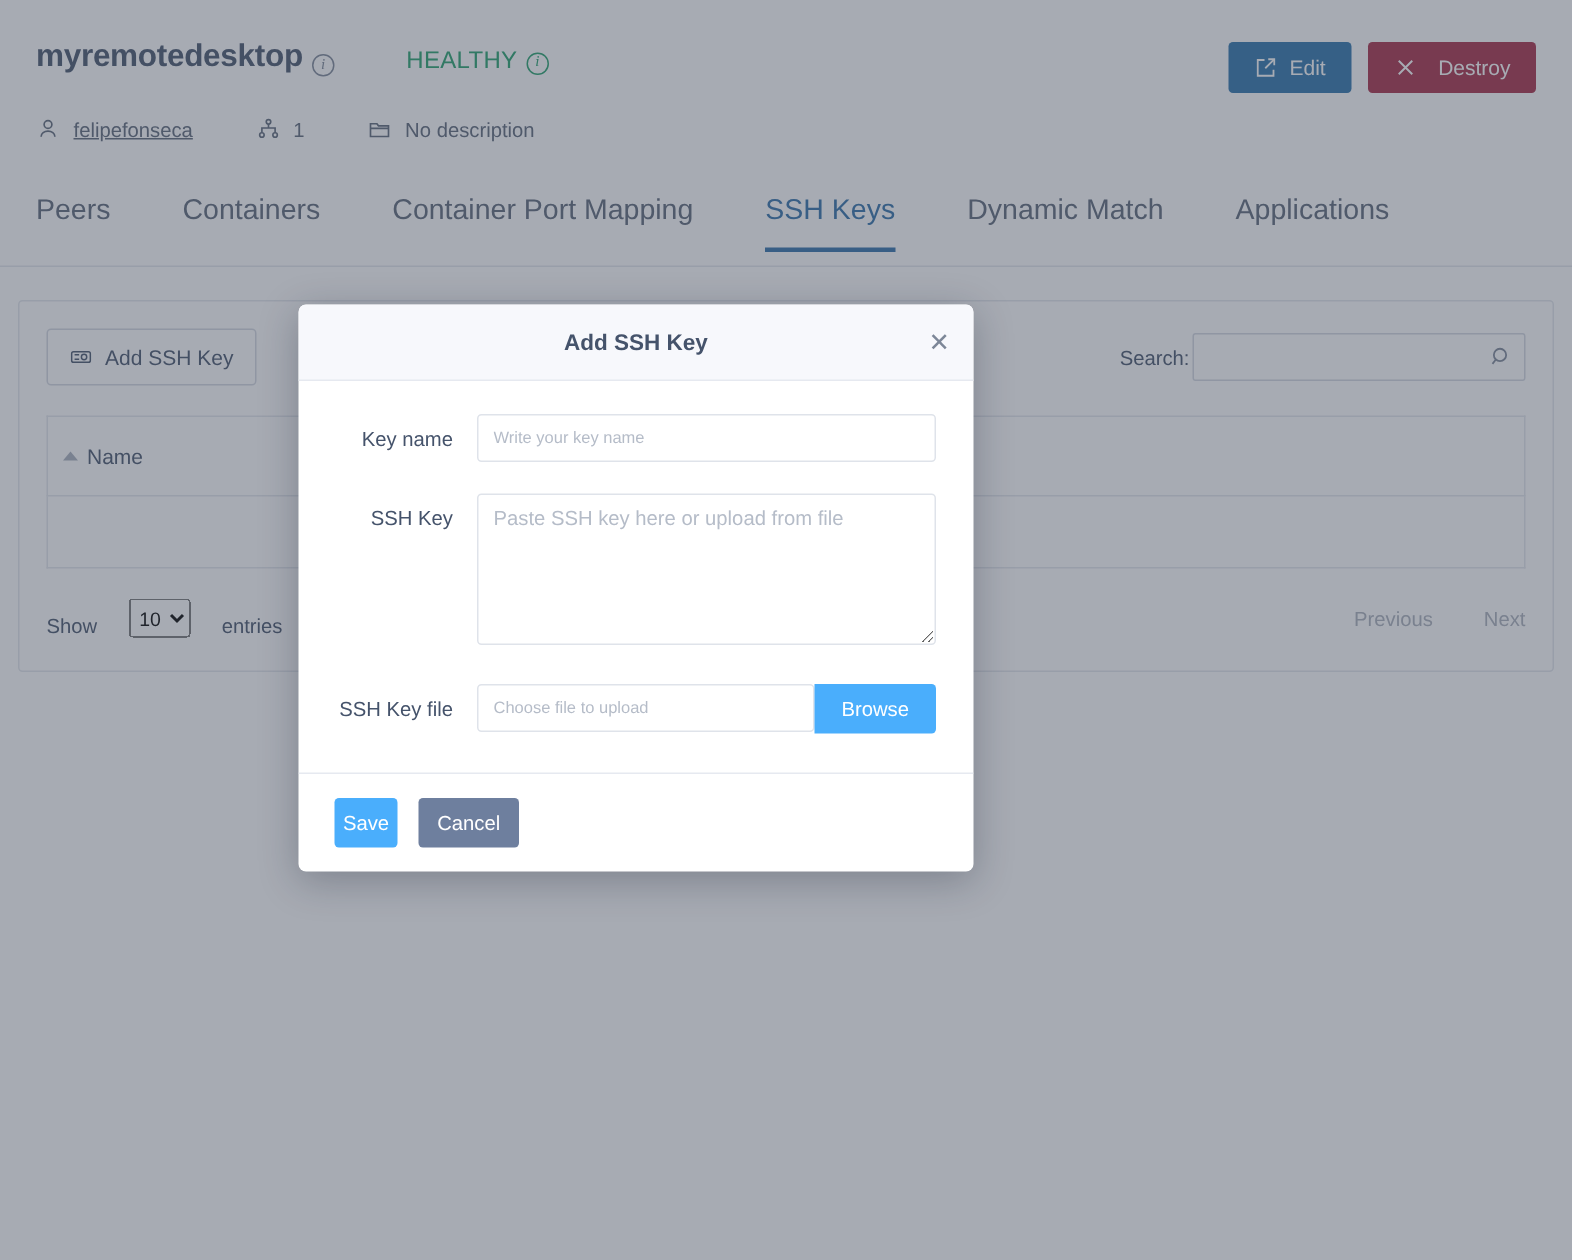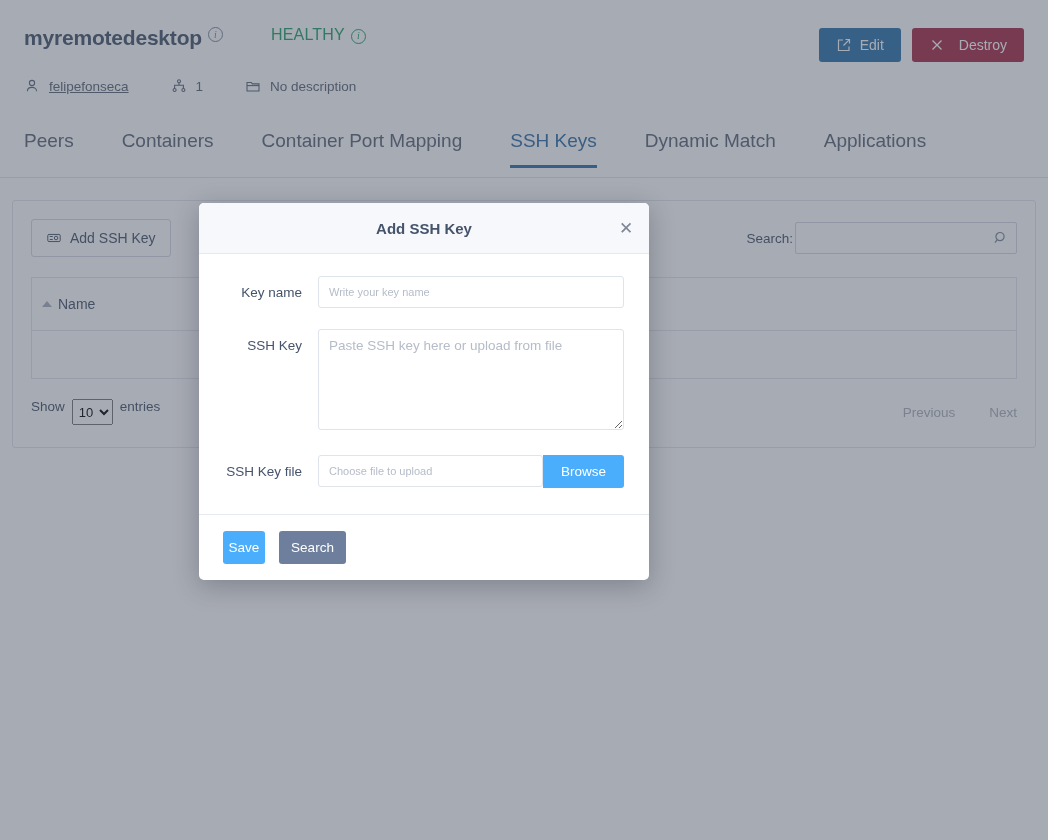--- a/index.html
+++ b/index.html
@@ -17,21 +17,21 @@
     background: #ffffff;
   }
   .page-header {
     background: #ffffff;
     border-bottom: 1px solid #e3e6ec;
     padding: 0 24px;
     height: 178px;
     position: relative;
   }
   .title-row {
-    display: flex; align-items: flex-start;
+    display: flex; align-items: flex-end;
     padding-top: 26px;
   }
   .app-title {
     font-size: 21px; font-weight: bold; color: #45536b;
     letter-spacing: -0.2px;
   }
   .info-icon {
     display: inline-flex; align-items: center; justify-content: center;
     width: 15px; height: 15px; margin-left: 6px;
     border: 1.3px solid #7d8798; border-radius: 50%;
@@ -127,21 +127,21 @@
   }
   table.dt td {
     border: 1px solid #e3e6ec; height: 48px; padding: 8px 26px;
     font-size: 13.5px; color: #45536b;
   }
 
   .card-footer {
     display: flex; align-items: center; justify-content: space-between;
     margin-top: 20px; font-size: 13.5px; color: #45536b;
   }
-  .show-entries { display: flex; align-items: flex-start; gap: 7px; }
+  .show-entries { display: flex; align-items: flex-end; gap: 21px; }
   .show-entries select {
     font-size: 13px; padding: 2px 2px; height: 26px;
     font-family: "Liberation Sans", sans-serif;
   }
   .pager { display: flex; gap: 34px; color: #aab0bb; }
   .pager span { cursor: default; }
 
   
   #backdrop {
     position: absolute; inset: 0;
@@ -379,15 +379,15 @@
           <input type="text" placeholder="Choose file to upload" style="">
           <button class="btn-browse">Browse</button>
         </div>
       </div>
     </div>
 
   </div>
 
   <div class="modal-foot">
     <button class="btn-save">Save</button>
-    <button class="btn-cancel">Search</button>
+    <button class="btn-cancel">Cancel</button>
   </div>
 </div>
 
 </body></html>

